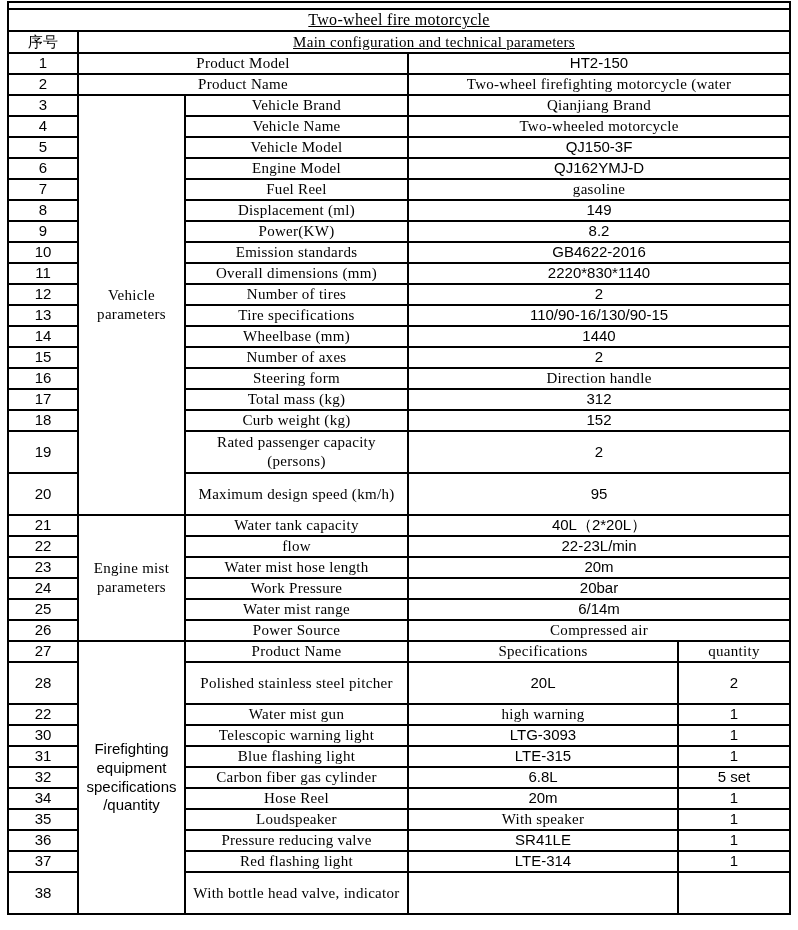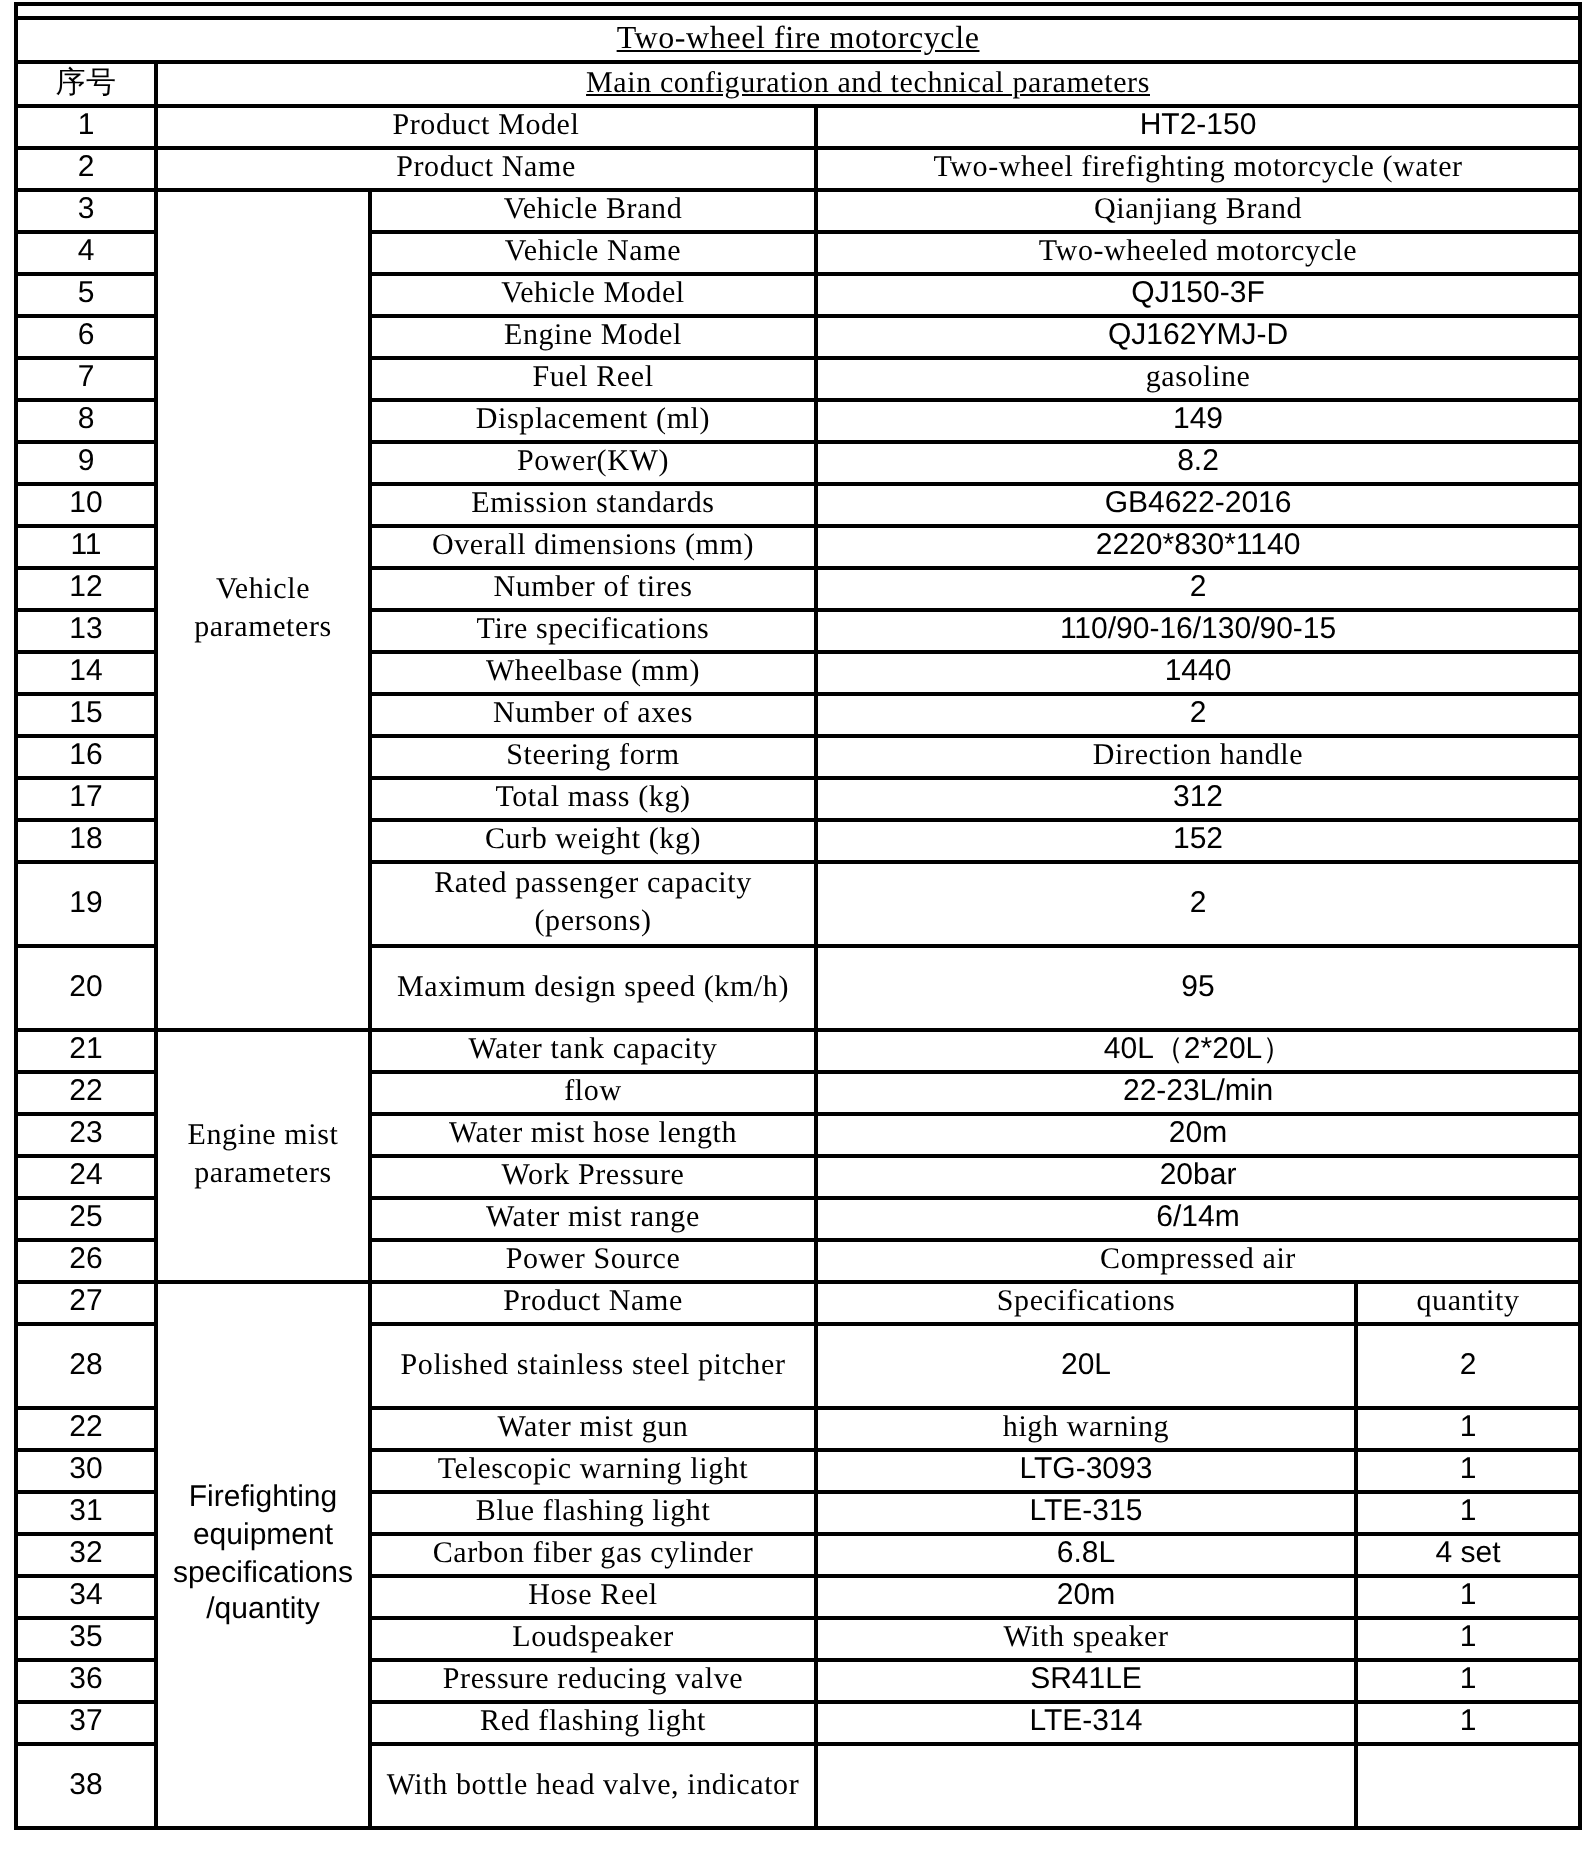--- a/index.html
+++ b/index.html
@@ -208,21 +208,21 @@
   <tr class="h1">
     <td class="fa">31</td>
     <td class="fs">Blue flashing light</td>
     <td class="fa">LTE-315</td>
     <td class="fa">1</td>
   </tr>
   <tr class="h1">
     <td class="fa">32</td>
     <td class="fs">Carbon fiber gas cylinder</td>
     <td class="fa">6.8L</td>
-    <td class="fa">4 set</td>
+    <td class="fa">5 set</td>
   </tr>
   <tr class="h1">
     <td class="fa">34</td>
     <td class="fs">Hose Reel</td>
     <td class="fa">20m</td>
     <td class="fa">1</td>
   </tr>
   <tr class="h1">
     <td class="fa">35</td>
     <td class="fs">Loudspeaker</td>

